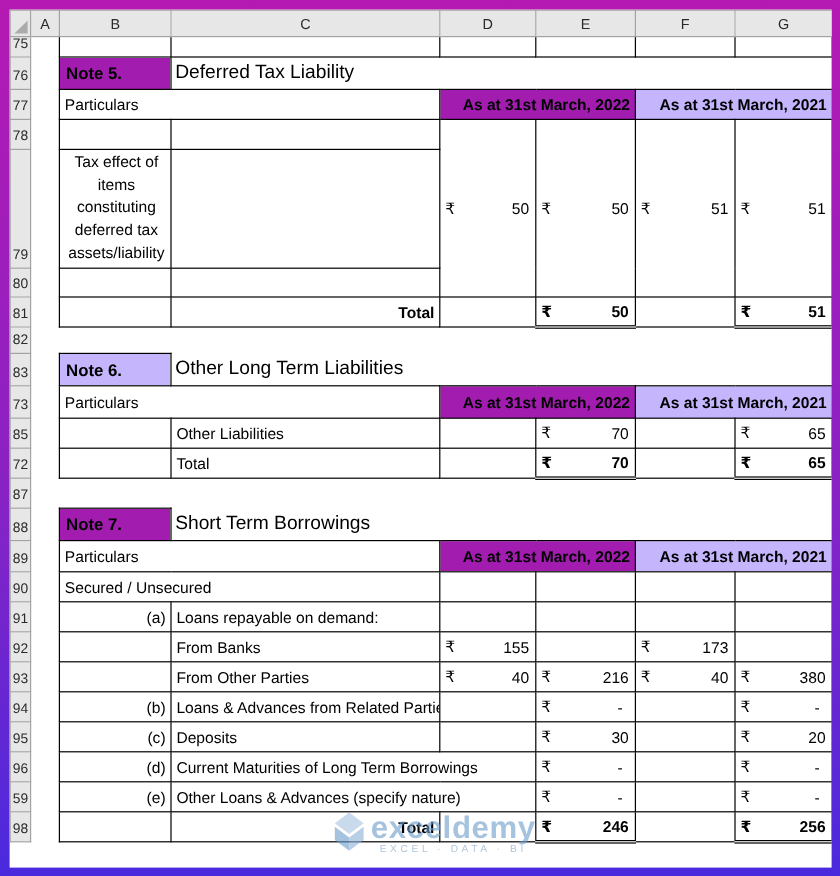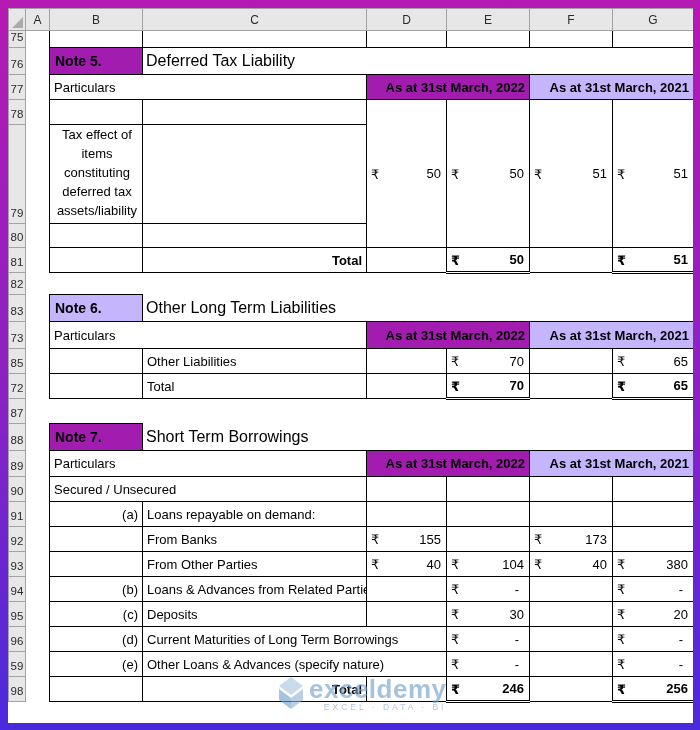--- a/index.html
+++ b/index.html
@@ -37,21 +37,21 @@
   .wrap { white-space:normal; vertical-align:bottom; line-height:19px; padding:0 2px 3px 4px;text-align:center; }
 
   .cur { position:relative; text-align:right; padding-right:5px; }
   .cur .sym { position:absolute; left:4px; top:50%; transform:translateY(-50%); }
   .dash .val { margin-right:5px; }
 
   .wm { position:absolute; left:276px; top:676px; display:flex; align-items:flex-start;
         opacity:0.62; pointer-events:none; z-index:5; }
   .wm .txt { margin-left:3px; line-height:1; }
   .wm .brand { font-size:26px; font-weight:bold; color:#6f9dcb; letter-spacing:0.5px; }
-  .wm .tag { font-size:8.5px; letter-spacing:3px; color:#7fa3c8; margin-top:1px; text-align:right; }
+  .wm .tag { font-size:8.5px; letter-spacing:3px; color:#7fa3c8; margin-top:1px; text-align:center; }
 </style>
 </head>
 <body>
 
 <div class="frame">
 <div class="sheet">
 
 <table class="xl">
 <colgroup>
  <col class="c-rh">
@@ -236,21 +236,21 @@
   <td class="b cur"><span class="sym">₹</span><span class="val">173</span></td>
   <td class="b"></td>
 </tr>
 
 <tr class="h25">
   <td class="hd rh">93</td>
   <td></td>
   <td class="b"></td>
   <td class="b">From Other Parties</td>
   <td class="b cur"><span class="sym">₹</span><span class="val">40</span></td>
-  <td class="b cur"><span class="sym">₹</span><span class="val">104</span></td>
+  <td class="b cur"><span class="sym">₹</span><span class="val">216</span></td>
   <td class="b cur"><span class="sym">₹</span><span class="val">40</span></td>
   <td class="b cur"><span class="sym">₹</span><span class="val">380</span></td>
 </tr>
 
 <tr class="h25">
   <td class="hd rh">94</td>
   <td></td>
   <td class="b ctr">(b)</td>
   <td class="b">Loans &amp; Advances from Related Parties</td>
   <td class="b"></td>

